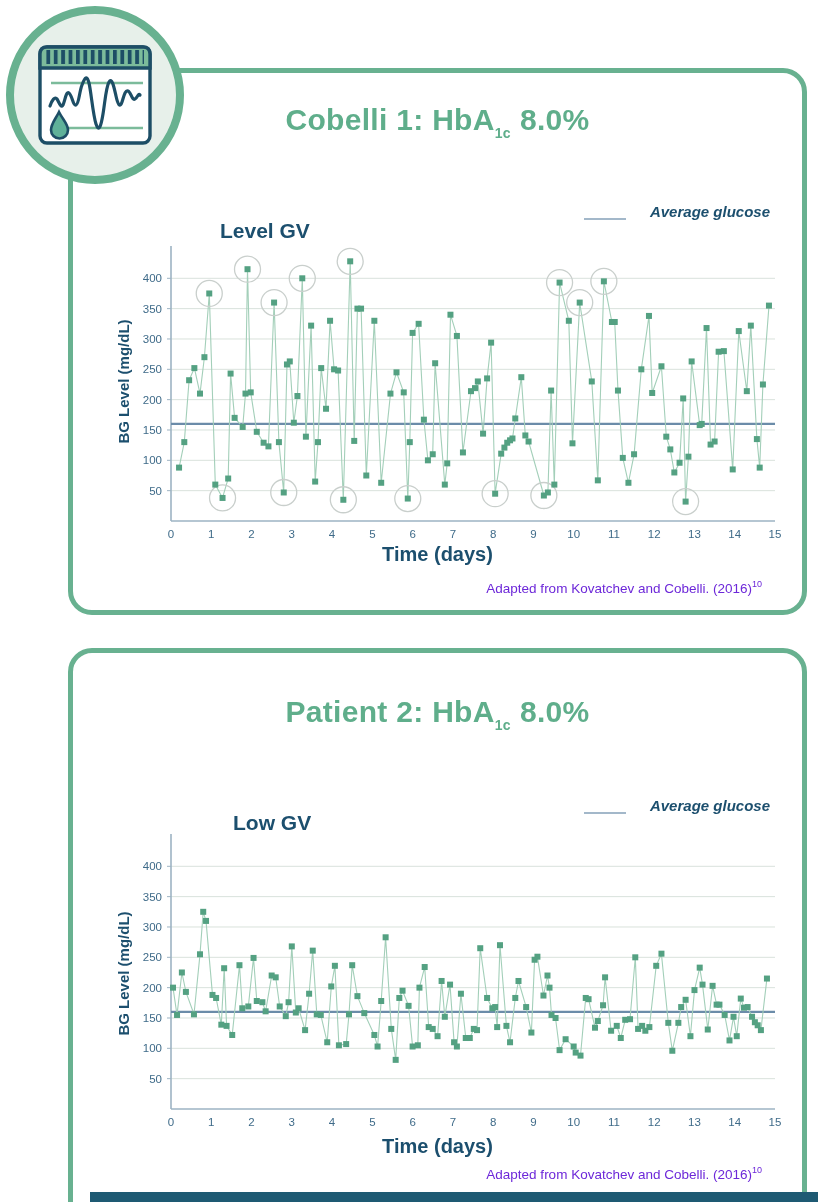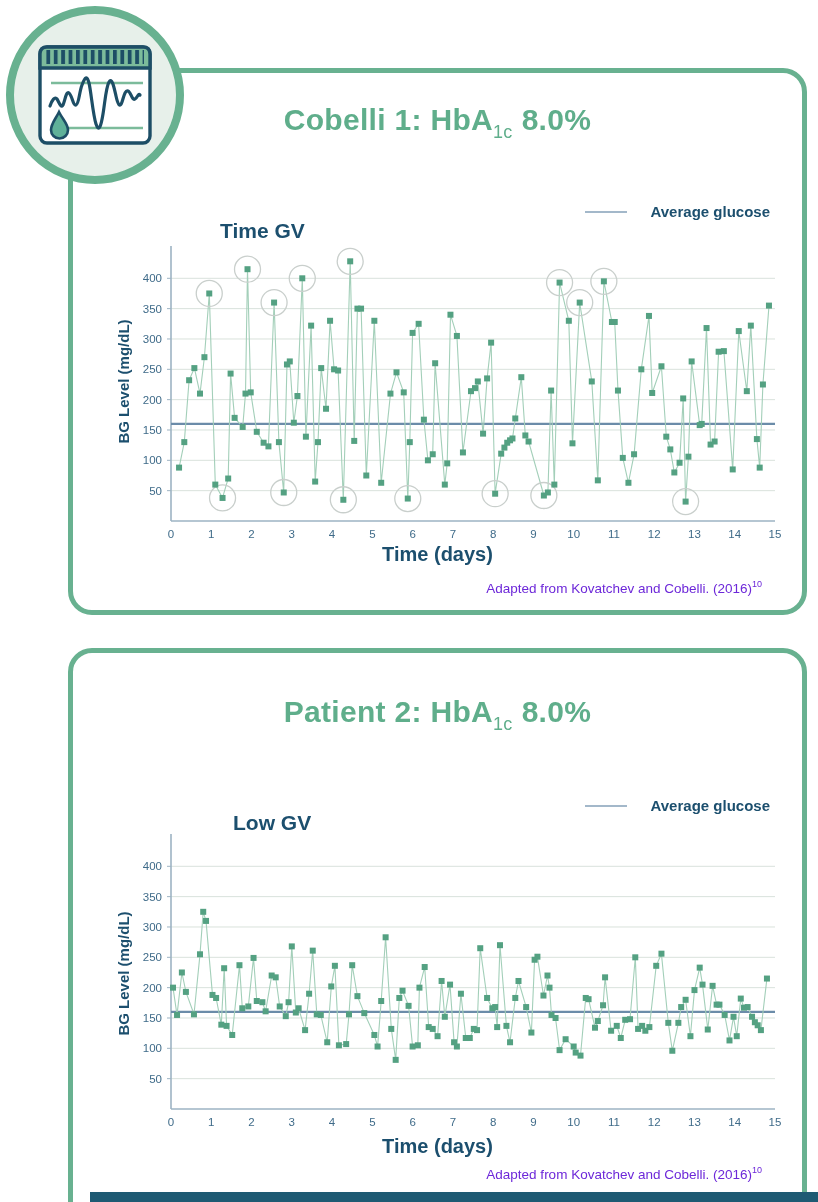--- a/index.html
+++ b/index.html
@@ -6,22 +6,22 @@
   .page{position:relative;width:818px;height:1202px;background:#fff;overflow:hidden;
         font-family:"Liberation Sans",sans-serif;}
   .card{position:absolute;left:68px;width:739px;border:5px solid var(--green,#68b190);
         border-radius:24px;background:#fff;box-sizing:border-box;}
   #card1{top:68px;height:547px;}
   #card2{top:648px;height:578px;}
   .title{position:absolute;left:0;right:0;text-align:center;margin:0;
          color:var(--green-text,#5fae8b);font-size:30px;font-weight:700;letter-spacing:.3px;}
   #card1 .title{top:30px;}
   #card2 .title{top:42px;}
-  .title .sub{font-size:18px;position:relative;top:8px;margin-right:9px;font-weight:400;}
-  .legend{position:absolute;right:32px;display:flex;align-items:center;gap:24px;}
+  .title .sub{font-size:14px;position:relative;top:8px;margin-right:9px;font-weight:700;}
+  .legend{position:absolute;right:32px;display:flex;align-items:flex-end;gap:24px;font-style:italic;}
   #card1 .legend{top:130px;}
   #card2 .legend{top:144px;}
   .legend-line{display:inline-block;width:42px;height:0;border-top:2px solid var(--legend-line,#a3b8ca);}
   .legend-text{color:var(--navy,#1c4f6e);font-size:15px;font-weight:700;}
   .gv-label{position:absolute;color:var(--navy,#1c4f6e);font-size:21px;font-weight:700;}
   #card1 .gv-label{left:147px;top:146px;}
   #card2 .gv-label{left:160px;top:158px;}
   .chart{position:absolute;left:40px;width:690px;height:298px;}
   #card1 .chart{top:172px;}
   #card2 .chart{top:180px;}
@@ -48,21 +48,21 @@
 <div class="page">
 
   <section class="card" id="card1">
     <h1 class="title">
       <span>Cobelli 1: HbA</span><span class="sub">1c</span><span>8.0%</span>
     </h1>
     <div class="legend">
       <span class="legend-line"></span>
       <span class="legend-text">Average glucose</span>
     </div>
-    <div class="gv-label">Time GV</div>
+    <div class="gv-label">Level GV</div>
     <div class="ylabel">BG Level (mg/dL)</div>
     <svg class="chart" id="chart1" viewBox="0 0 690 298">
         <line x1="58" x2="662" y1="245.6629213483146" y2="245.6629213483146" stroke="#d9e2dc" stroke-width="1"></line>
         <line x1="54" x2="58" y1="245.6629213483146" y2="245.6629213483146" stroke="#9db3c3" stroke-width="1"></line>
         <text x="49" y="249.6629213483146" text-anchor="end">50</text>
         <line x1="58" x2="662" y1="215.32584269662922" y2="215.32584269662922" stroke="#d9e2dc" stroke-width="1"></line>
         <line x1="54" x2="58" y1="215.32584269662922" y2="215.32584269662922" stroke="#9db3c3" stroke-width="1"></line>
         <text x="49" y="219.32584269662922" text-anchor="end">100</text>
         <line x1="58" x2="662" y1="184.98876404494382" y2="184.98876404494382" stroke="#d9e2dc" stroke-width="1"></line>
         <line x1="54" x2="58" y1="184.98876404494382" y2="184.98876404494382" stroke="#9db3c3" stroke-width="1"></line>

